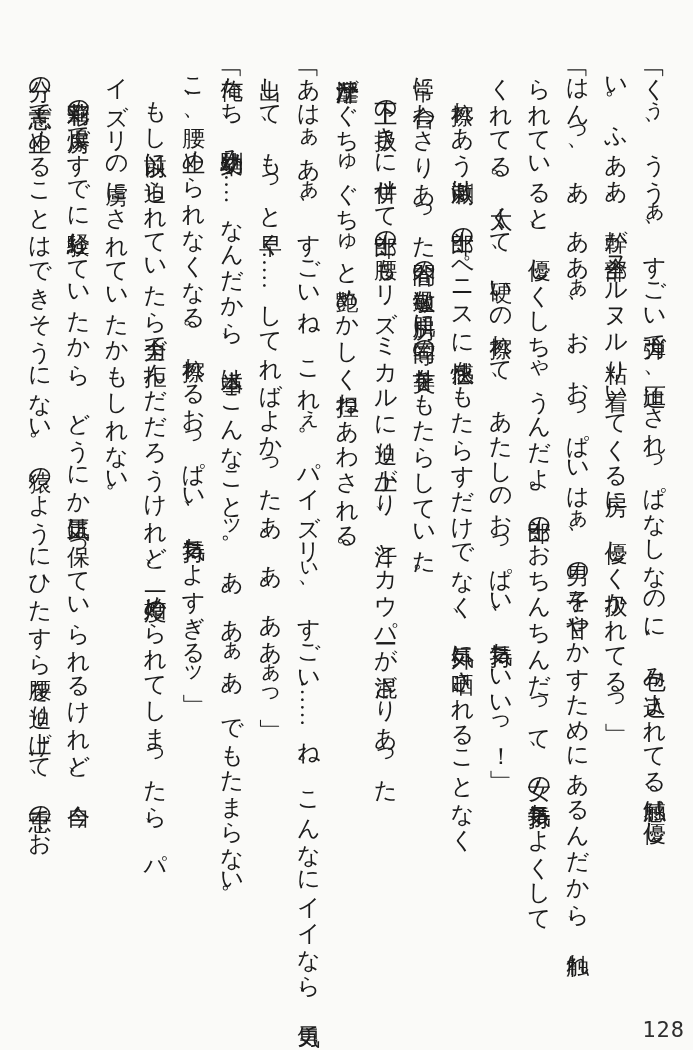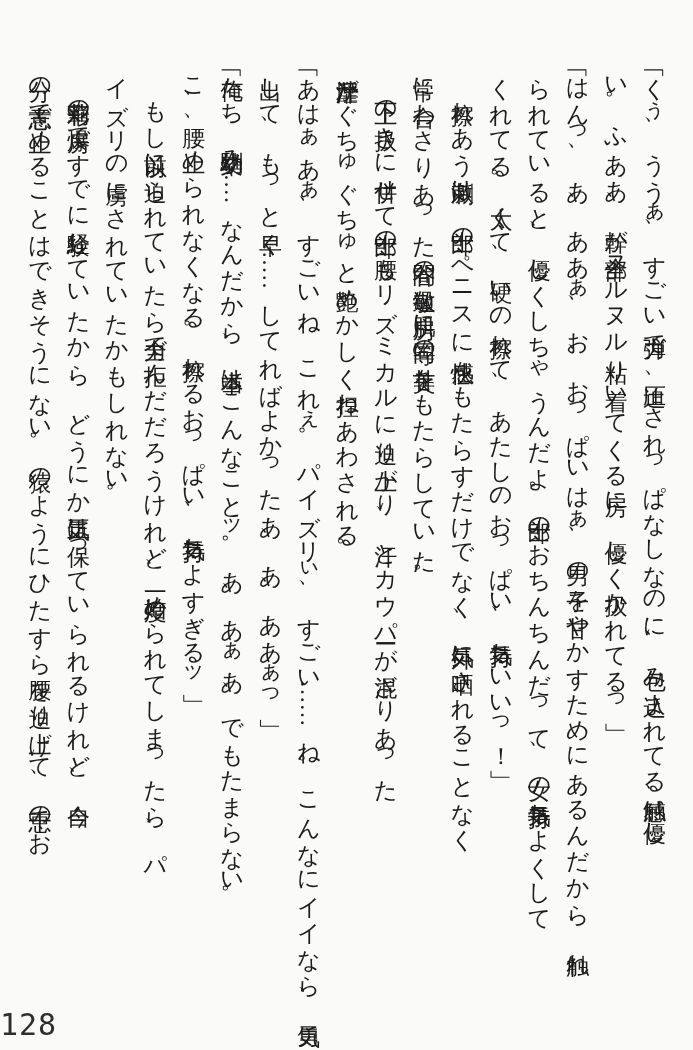--- a/index.html
+++ b/index.html
@@ -30,23 +30,23 @@
   .col{
     margin:0;
     white-space:nowrap;
   }
   .col.indent{text-indent:1em;}
   .col.tight{letter-spacing:-0.6px;}
   .page-number{
     position:absolute;
     left:0;right:8px;
     bottom:8px;
-    text-align:left;
+    text-align:right;
     font-family:"DejaVu Sans Mono","Liberation Mono",monospace;
-    font-size:30px;
+    font-size:22px;
     letter-spacing:1px;
     color:#2e2e2e;
   }
 </style>
 </head>
 <body>
 
 <div class="page">
   <main class="text-block">
     <p class="col">「くぅ、ううぁ、すごい弾力で、圧迫、されっぱなしなのに、包み込まれてる感触、優し</p>

